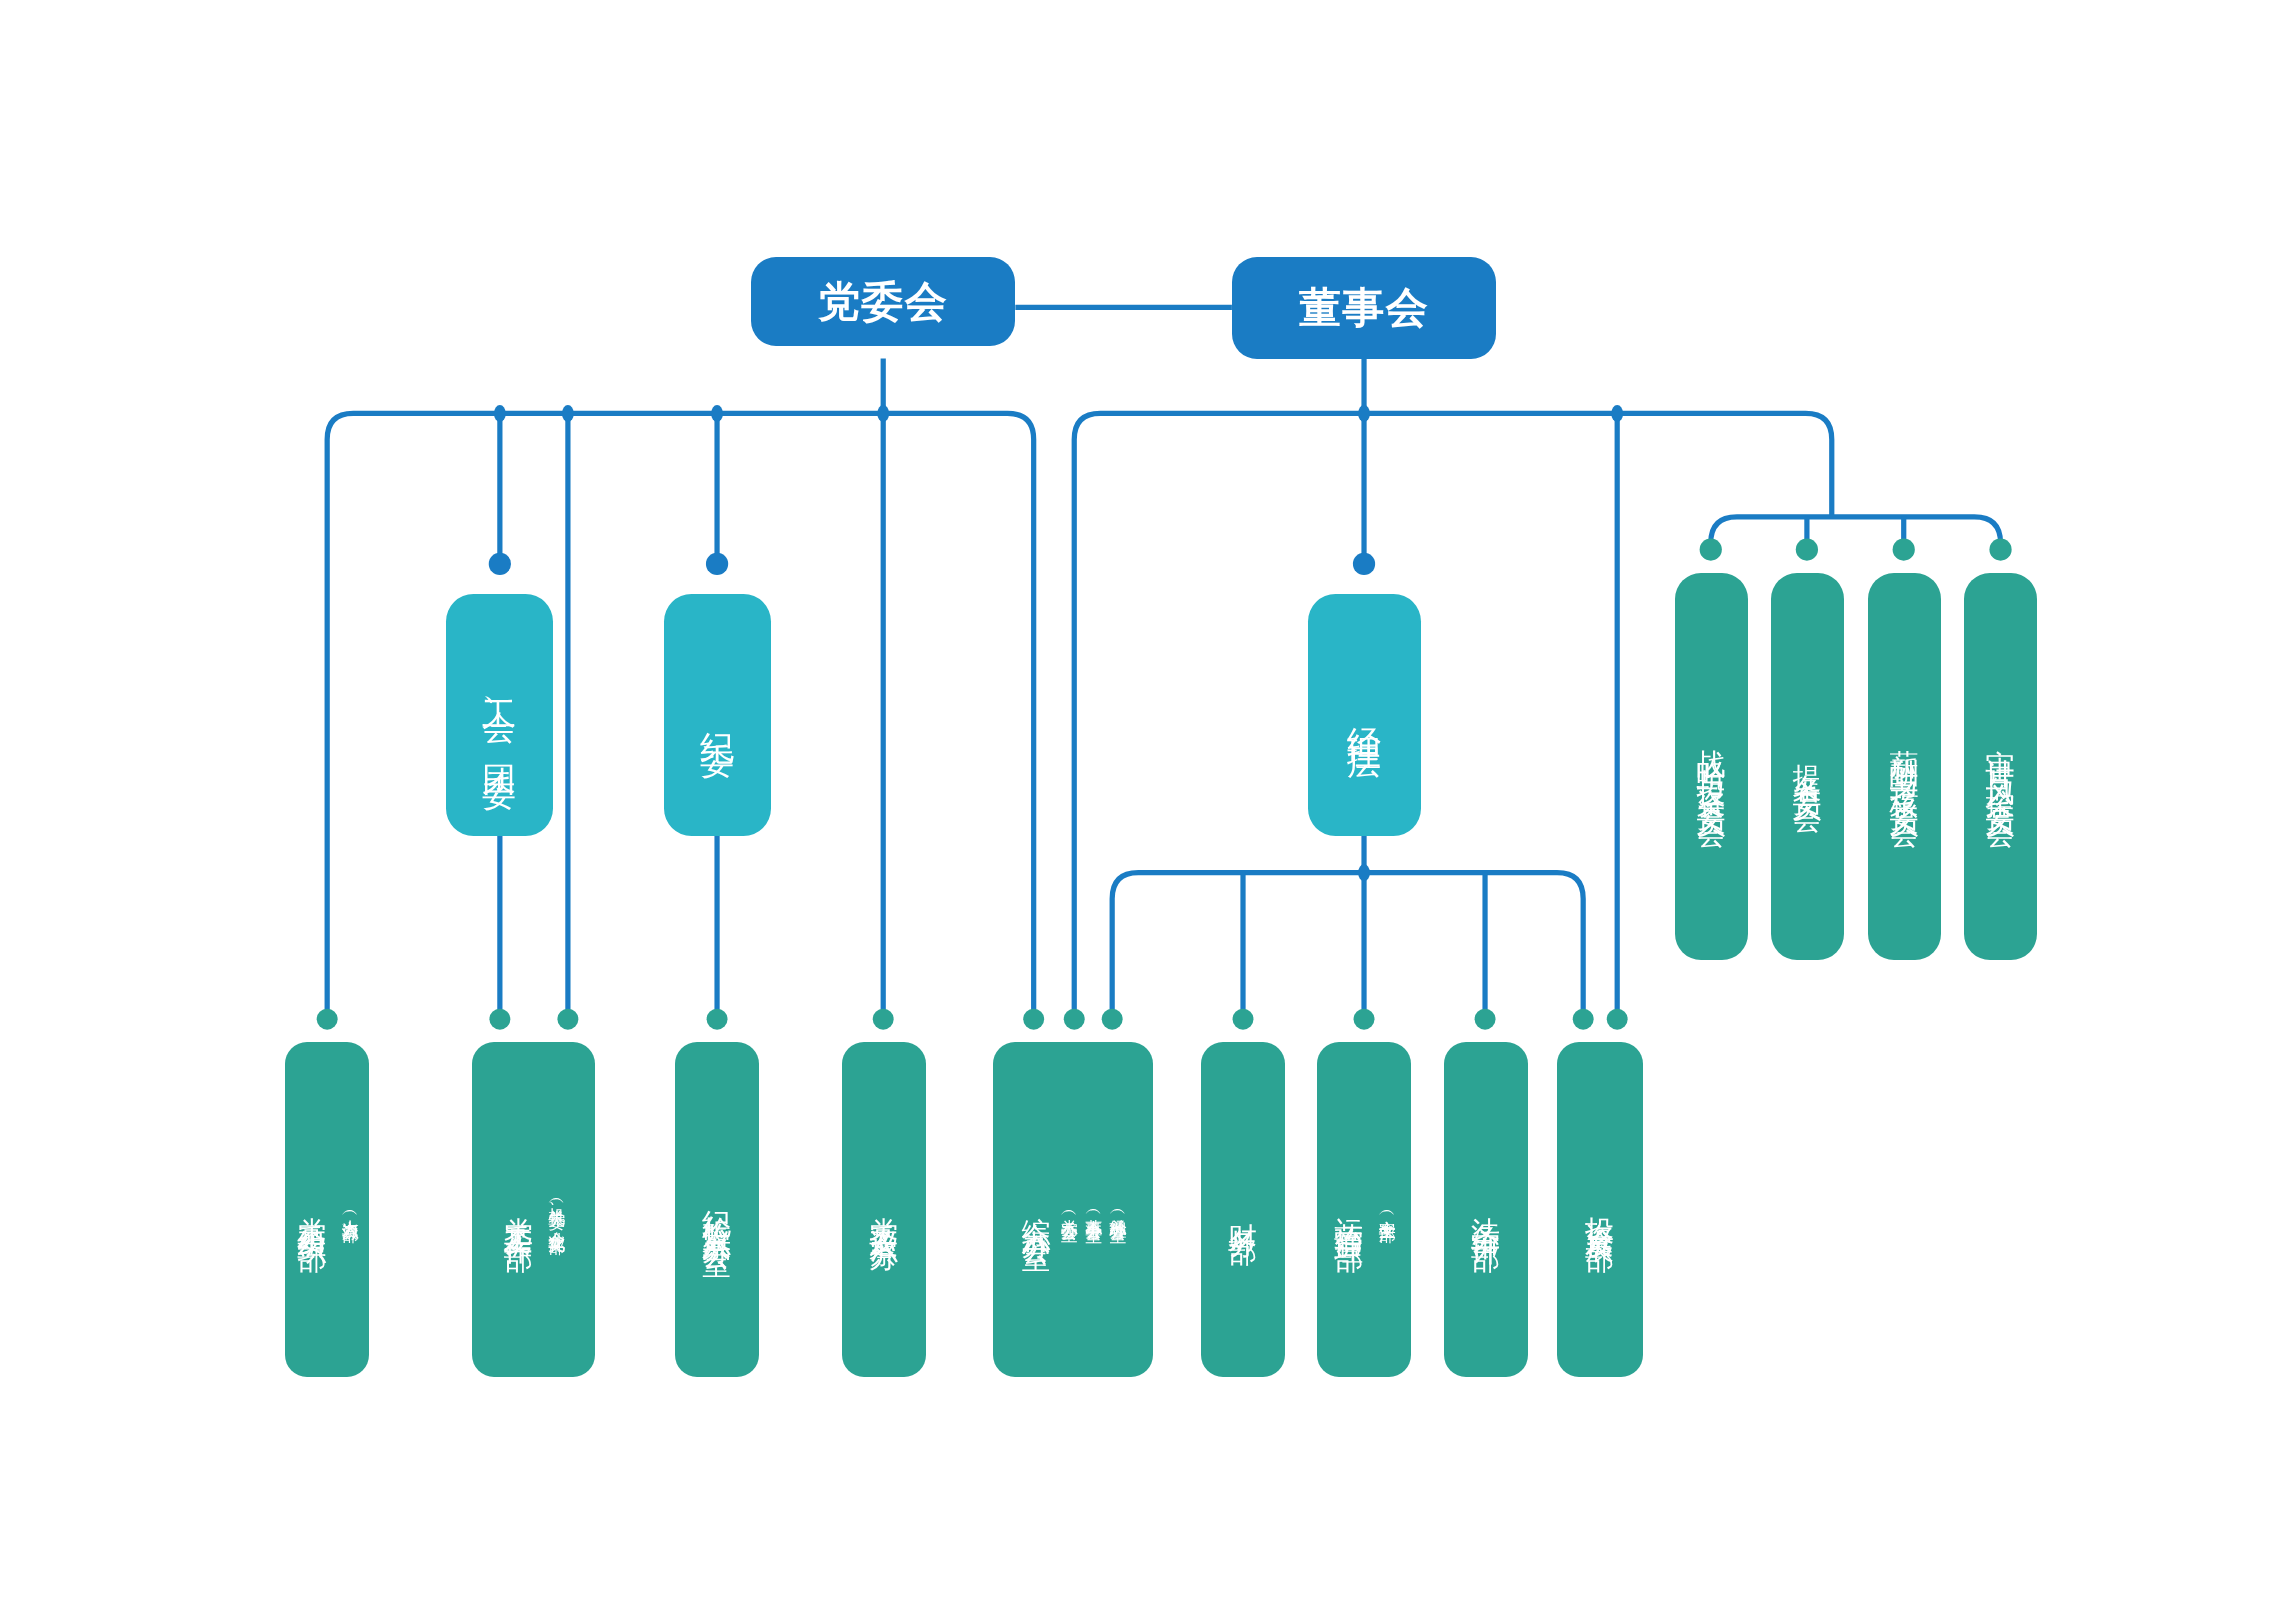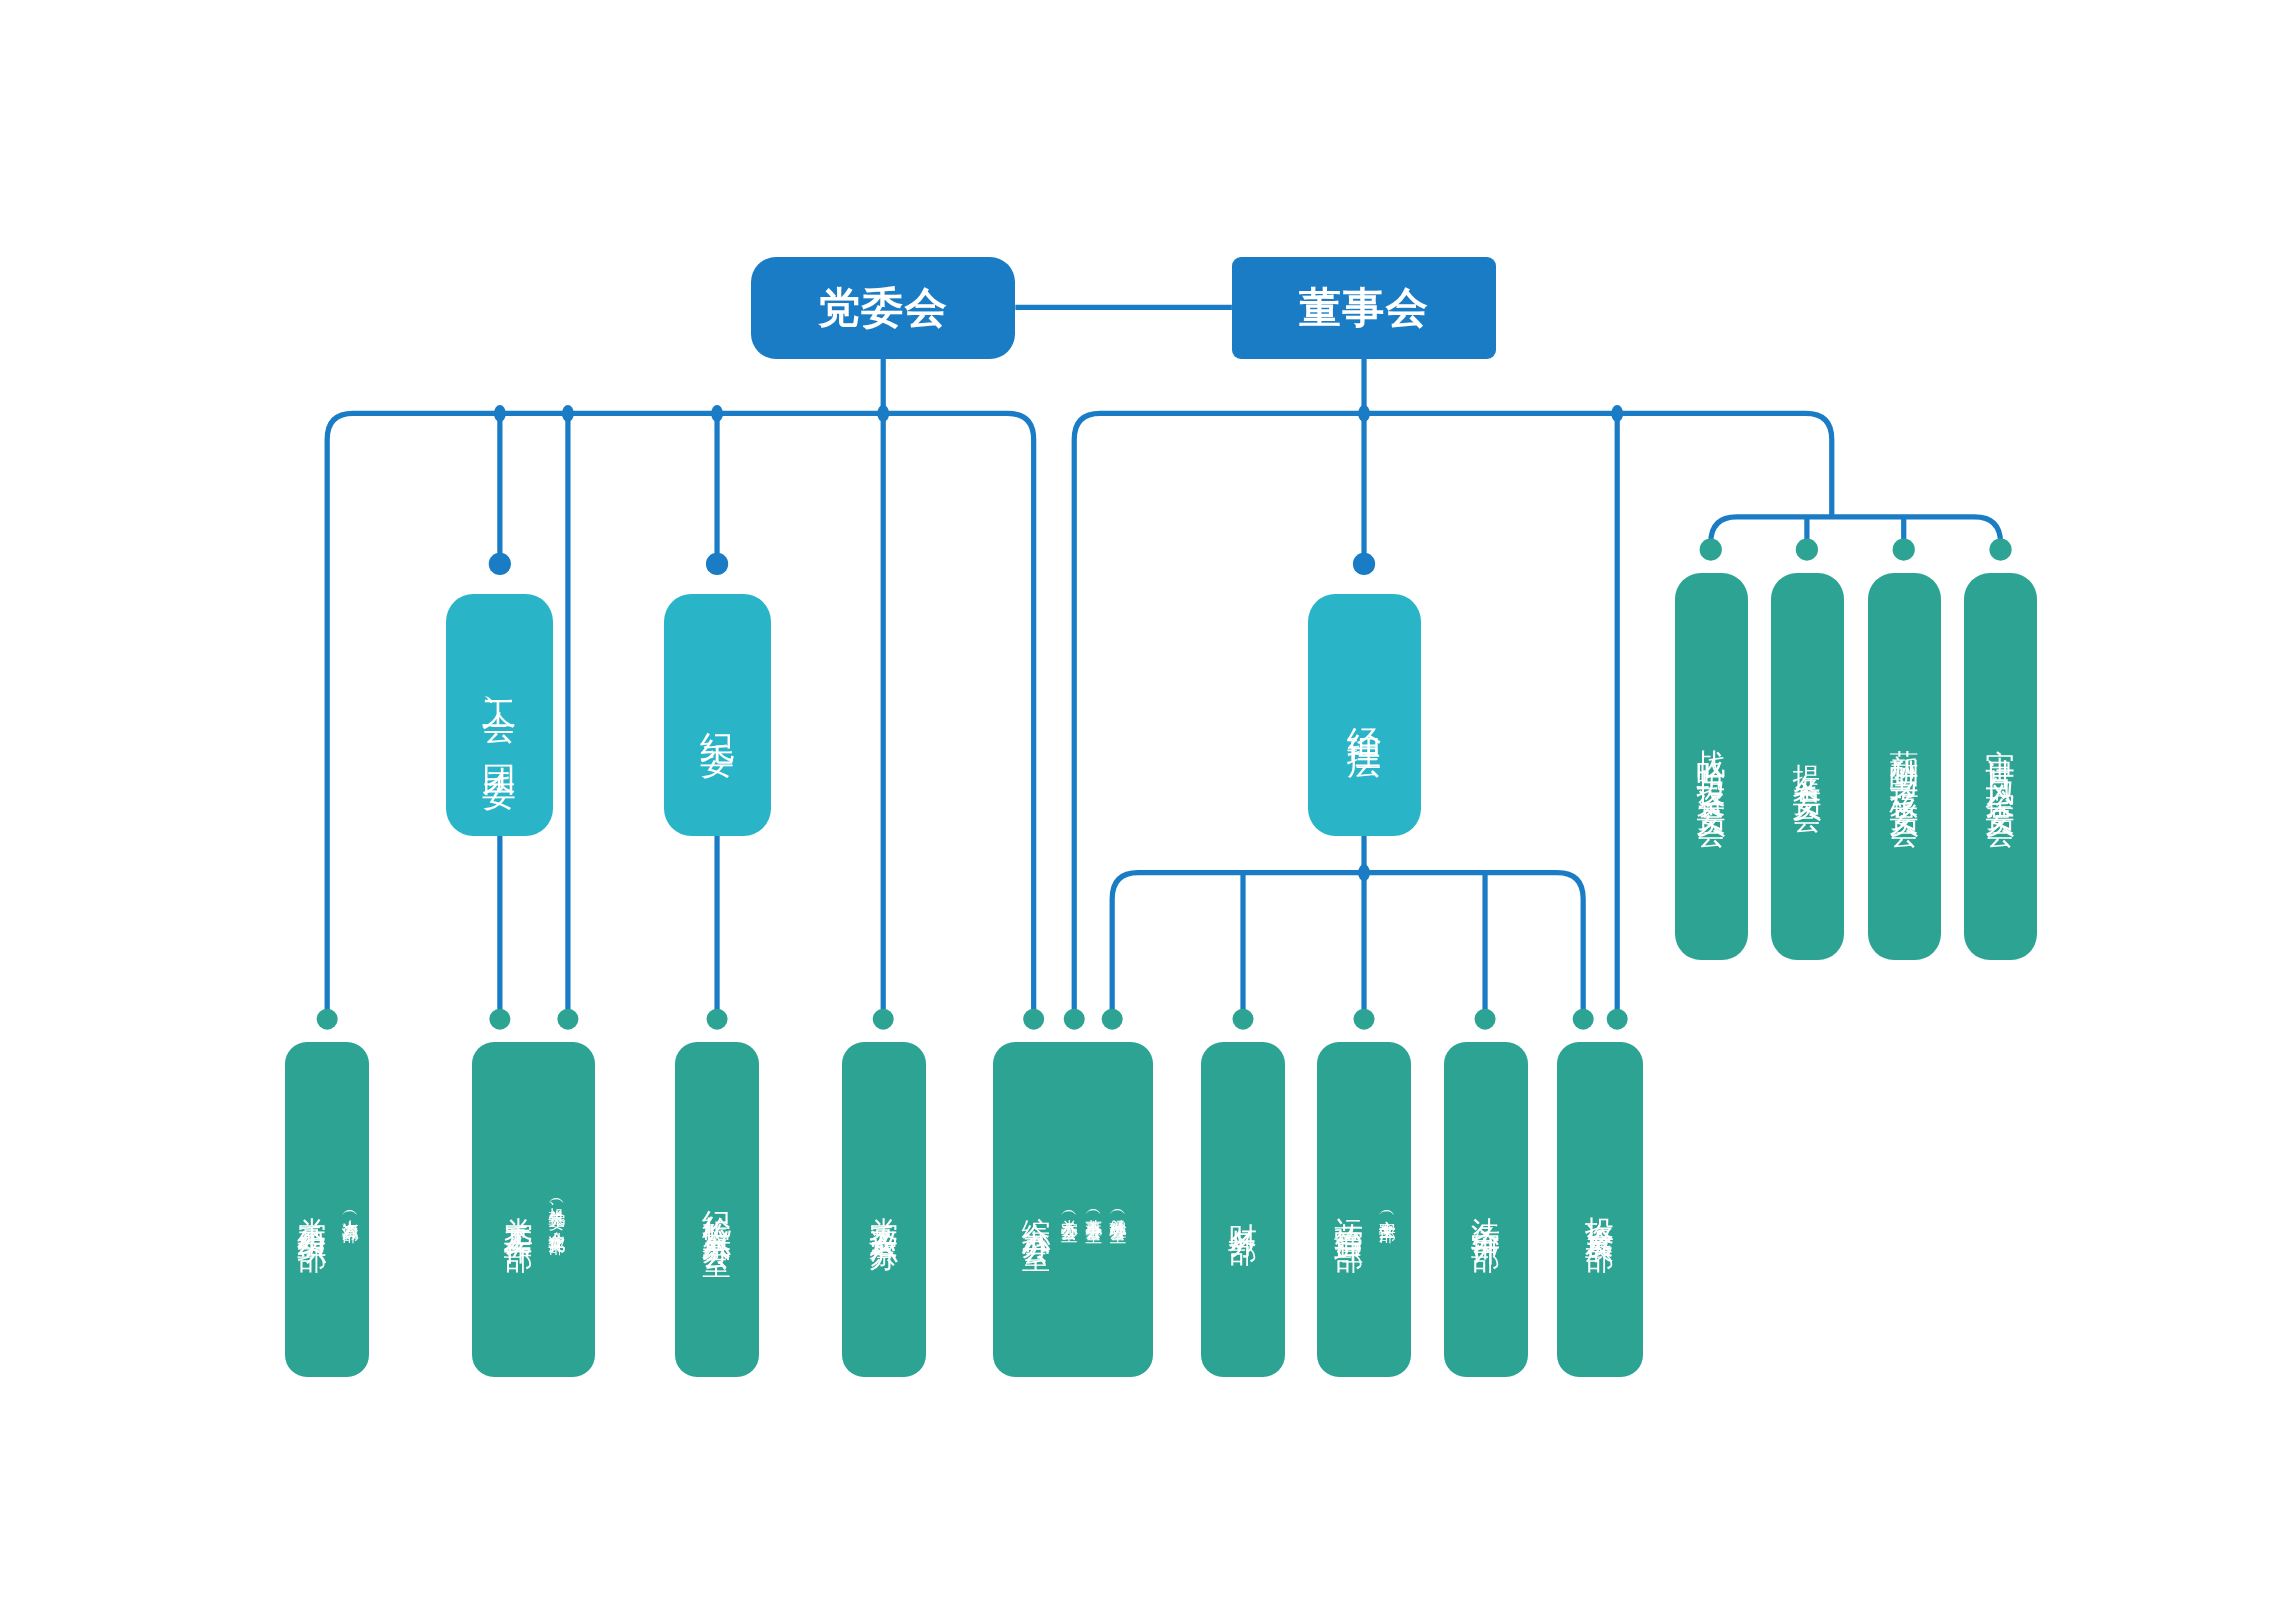--- a/index.html
+++ b/index.html
@@ -88,24 +88,24 @@
       <circle class="dot-teal" cx="1642" cy="1558" r="16"></circle>
       <circle class="dot-teal" cx="1700" cy="1558" r="16"></circle>
       <circle class="dot-teal" cx="1900" cy="1558" r="16"></circle>
       <circle class="dot-teal" cx="2085" cy="1558" r="16"></circle>
       <circle class="dot-teal" cx="2270" cy="1558" r="16"></circle>
       <circle class="dot-teal" cx="2420" cy="1558" r="16"></circle>
       <circle class="dot-teal" cx="2472" cy="1558" r="16"></circle>
     </g>
   </svg>
 
-  <div class="box blue" style="left:751px;top:257px;width:264px;height:102px;">
+  <div class="box blue" style="left:751px;top:257px;width:264px;height:89px;">
     <span class="toplabel">党委会</span>
   </div>
-  <div class="box blue" style="left:1232px;top:257px;width:264px;height:102px;border-radius:9px;">
+  <div class="box blue" style="left:1232px;top:257px;width:264px;height:102px;">
     <span class="toplabel">董事会</span>
   </div>
 
   <div class="box cyan mid" style="left:446px;top:594px;width:107px;height:242px;">
     <span class="vtext">工会、团委</span>
   </div>
   <div class="box cyan mid" style="left:664px;top:594px;width:107px;height:242px;">
     <span class="vtext">纪委</span>
   </div>
   <div class="box cyan mid" style="left:1308px;top:594px;width:113px;height:242px;">

